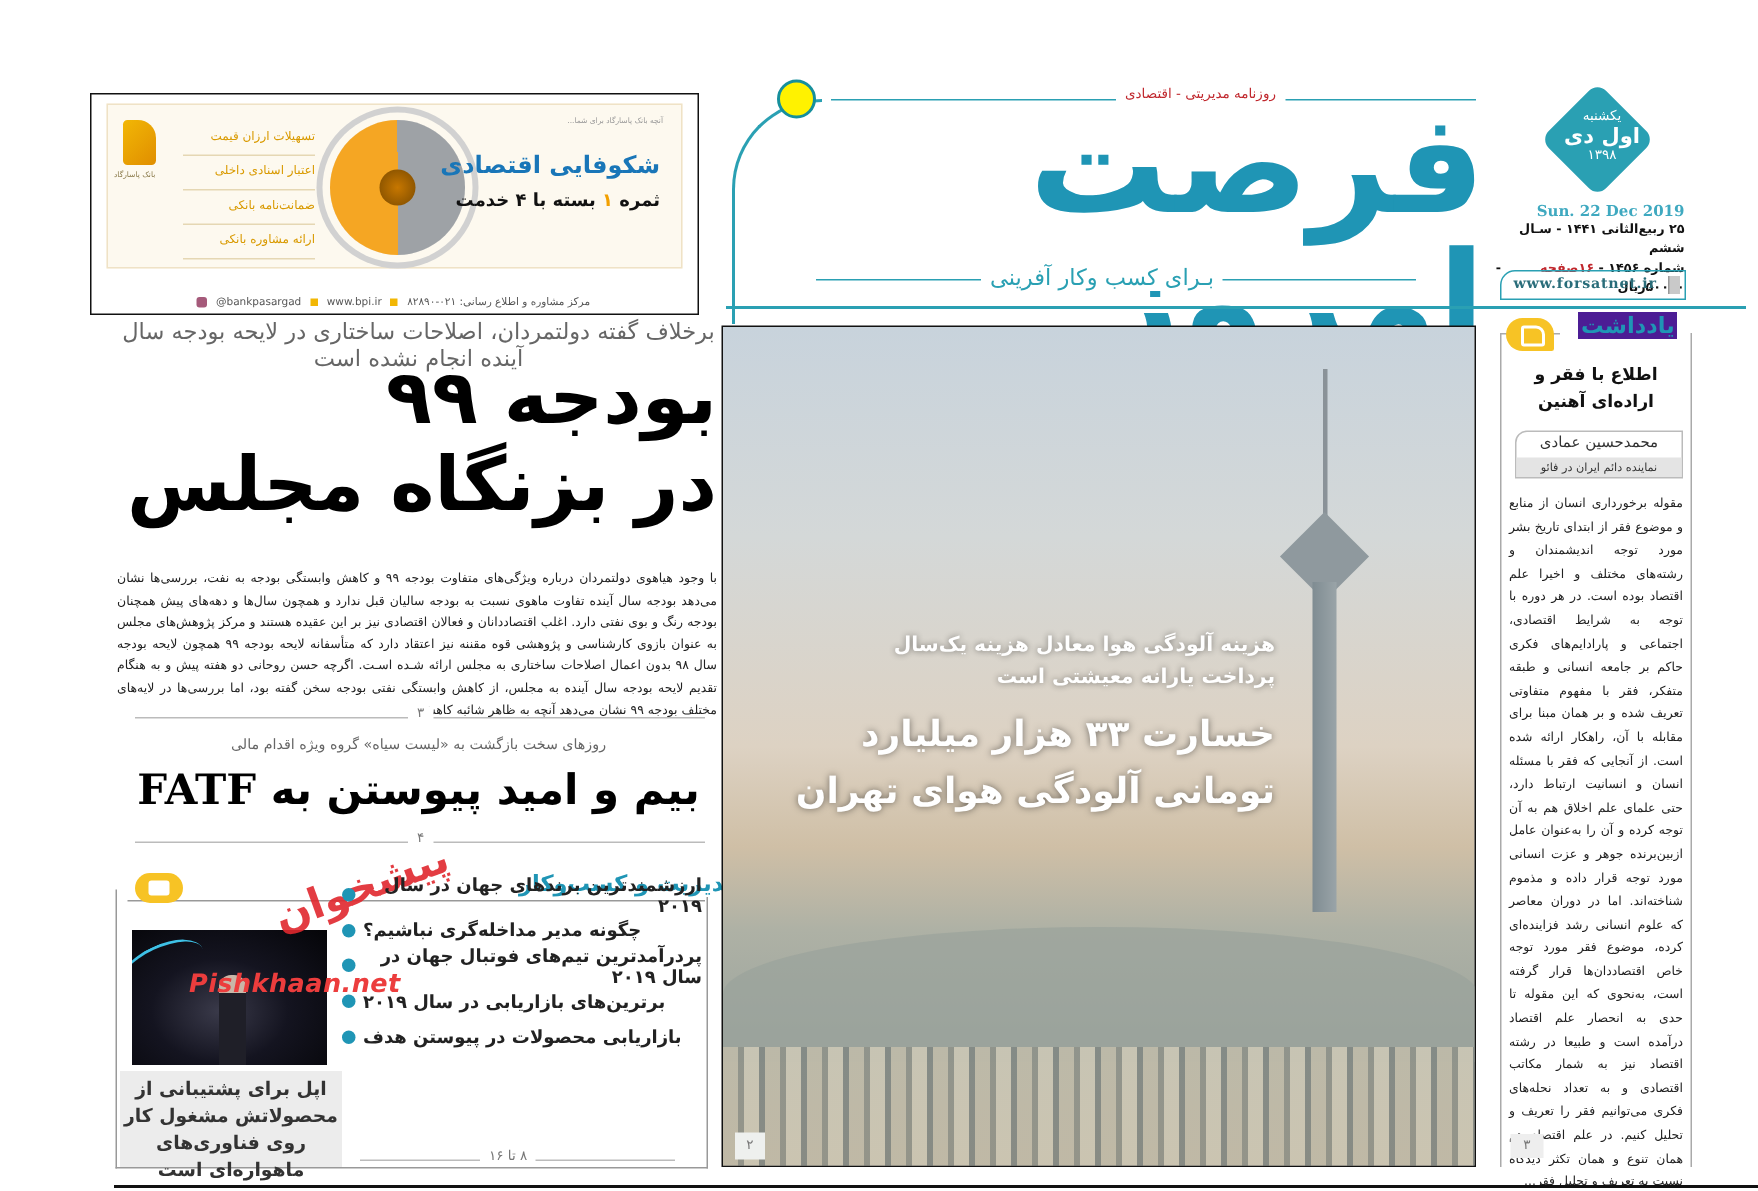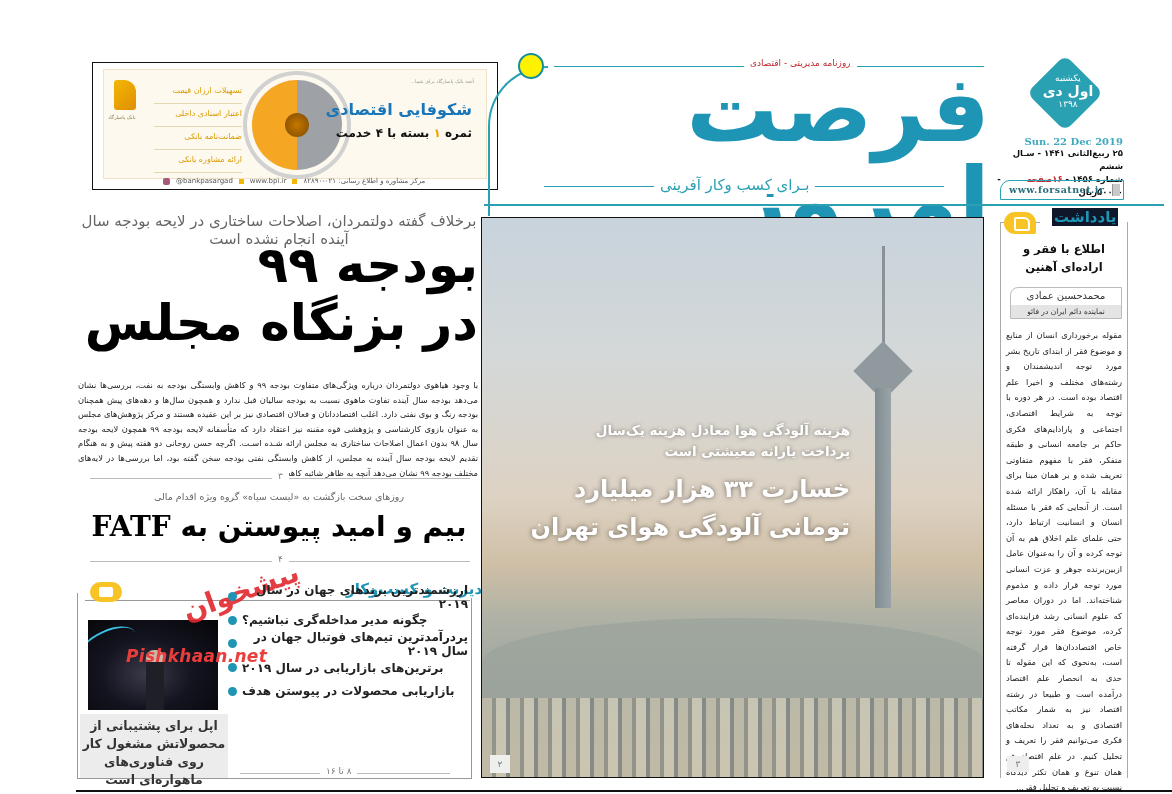--- a/index.html
+++ b/index.html
@@ -2,21 +2,21 @@
 <html><head>
 <meta charset="utf-8">
 <style>
   * { box-sizing: border-box; margin: 0; padding: 0; }
   html, body { width: 1172px; height: 794px; background: #ffffff; overflow: hidden; }
   body { position: relative; font-family: "DejaVu Sans", sans-serif; color: #1a1a1a; }
   .abs { position: absolute; }
   .rtl { direction: rtl; }
 
   
-  #ad { left: 92px; top: 62px; width: 406px; height: 128px; border: 1.5px solid #111; background: #fff; }
+  #ad { left: 60px; top: 62px; width: 406px; height: 148px; border: 1.5px solid #111; background: #fff; }
   #ad .inner { position: absolute; left: 10px; top: 6px; width: 384px; height: 110px; background: #fdf9ef; border: 1px solid #efe2c6; }
   #ad .logo { position: absolute; left: 10px; top: 10px; width: 22px; height: 30px; background: linear-gradient(135deg,#f2b705,#e08e00); border-radius: 3px 12px 3px 3px; }
   #ad .logo-cap { position: absolute; left: 4px; top: 44px; font-size: 5px; color: #8a7a4a; }
   #ad .services { position: absolute; left: 50px; top: 14px; width: 88px; font-size: 8px; color: #d99a00; text-align: right; }
   #ad .services div { height: 20px; line-height: 14px; border-bottom: 1px solid #e5d7b3; margin-bottom: 3px; }
   #ad .gear { position: absolute; left: 148px; top: 10px; width: 90px; height: 90px; border-radius: 50%;
       background: conic-gradient(from 180deg, #f5a623 0 50%, #9ea2a6 50% 100%);
       box-shadow: 0 0 0 5px #fdf9ef, 0 0 0 9px #d1d1d1; }
   #ad .gear::after { content:""; position:absolute; left:33px; top:33px; width:24px; height:24px; border-radius:50%; background: radial-gradient(#c77700,#7a4a00); }
   #ad .tiny { position: absolute; left: 270px; top: 8px; width: 100px; font-size: 5px; color: #999; text-align: right; }
@@ -87,21 +87,21 @@
   #photo .hill { position: absolute; left: 0; top: 400px; width: 503px; height: 90px; background: #9aa39b; opacity: 0.7; border-radius: 50% 50% 0 0; }
   #photo .city { position: absolute; left: 0; top: 480px; width: 503px; height: 81px;
     background: repeating-linear-gradient(90deg, #c7c0ac 0 10px, #8d8f86 10px 14px, #d6cfbb 14px 24px, #7d837f 24px 28px); opacity: 0.75; }
   #photo .pagenum { position: absolute; left: 8px; top: 537px; width: 20px; height: 18px; background: #eef0ee; font-size: 9px; color: #777; text-align: center; line-height: 18px; }
   #photo-kicker { left: 560px; top: 420px; width: 290px; text-align: right; font-size: 13.5px; font-weight: bold; color: #fff; line-height: 21px; text-shadow: 0 0 4px rgba(0,0,0,0.45); }
   #photo-headline { left: 500px; top: 470px; width: 350px; text-align: right; font-size: 24px; font-weight: bold; color: #fff; line-height: 38px; text-shadow: 0 0 5px rgba(0,0,0,0.5); }
 
   
   #note-box { left: 1000px; top: 222px; width: 128px; height: 556px; border-left: 1px solid #aaa; border-right: 1px solid #aaa; }
   #note-toprule { left: 1000px; top: 222px; width: 40px; height: 1px; background: #aaa; }
-  #note-title { left: 1052px; top: 208px; font-size: 15px; font-weight: bold; color: #1f95b5; background: #0f172a; padding: 0 2px; }
+  #note-title { left: 1052px; top: 208px; font-size: 15px; font-weight: bold; color: #1f95b5; background: #4c1d95; padding: 0 2px; }
   #note-icon { left: 1004px; top: 212px; width: 32px; height: 22px; background: #f7c325; border-radius: 14px 14px 2px 14px; }
   #note-icon::after { content:""; position:absolute; left:10px; top:5px; width:12px; height:10px; border:2px solid #fff; border-radius:2px 6px 2px 2px; }
   #note-headline { left: 1004px; top: 240px; width: 120px; text-align: center; font-size: 11.5px; font-weight: bold; line-height: 18px; color: #111; }
   #author-box { left: 1010px; top: 287px; width: 112px; height: 32px; border: 1px solid #bbb; border-radius: 8px 0 0 0; }
   #author-name { left: 1012px; top: 290px; width: 108px; text-align: center; font-size: 10px; color: #333; }
   #author-role { left: 1011px; top: 305px; width: 110px; height: 13px; background: #e4e4e4; text-align: center; font-size: 7.5px; color: #333; line-height: 13px; }
   #note-body { left: 1006px; top: 328px; width: 116px; font-size: 8.3px; color: #222; line-height: 15.6px; text-align: justify; text-align-last: right; }
   #note-page { left: 1007px; top: 756px; width: 22px; height: 16px; background: #eee; font-size: 9px; color: #777; text-align: center; line-height: 16px; }
 
   

